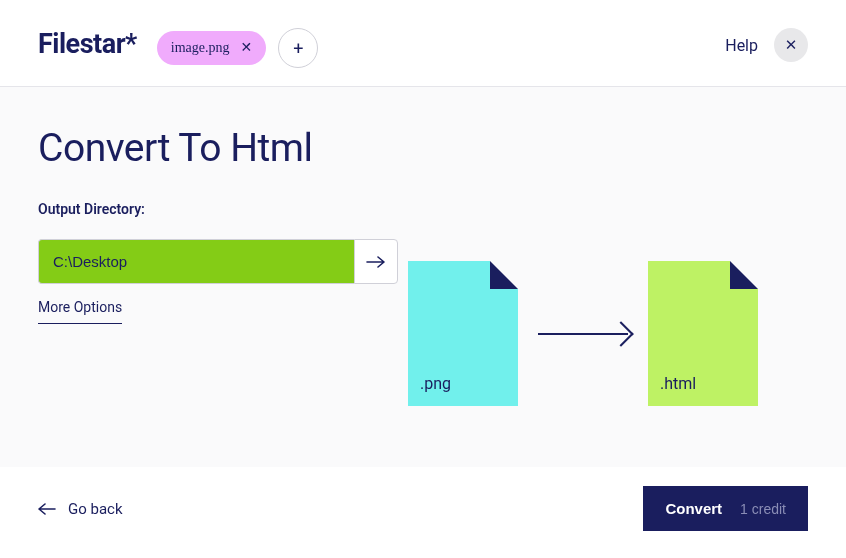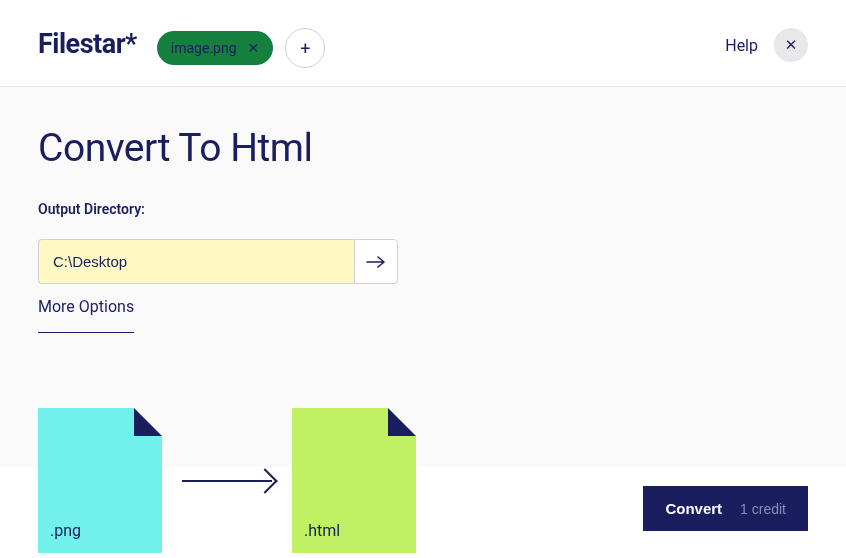--- a/index.html
+++ b/index.html
@@ -31,29 +31,30 @@
       color: #1a1e5e;
       letter-spacing: -0.5px;
     }
     .file-pills {
       display: flex;
       gap: 12px;
       align-items: center;
       padding-bottom: 18px;
     }
     .file-pill {
-      background: #15803d;
+      background: #f0abfc;
       border-radius: 20px;
       padding: 9px 14px;
       display: flex;
       align-items: center;
       gap: 11px;
       font-size: 14px;
       color: #1a1e5e;
       cursor: pointer;
+      font-family: Liberation Serif, serif;
     }
     .file-pill-close {
       color: #1a1e5e;
       font-size: 14px;
       cursor: pointer;
       line-height: 1;
     }
     .add-button {
       width: 40px;
       height: 40px;
@@ -92,21 +93,20 @@
     }
     .divider {
       border-top: 1px solid #e5e5ea;
     }
     .main {
       background: #fafafb;
       padding: 38px 38px 0 38px;
       height: 380px;
       display: flex;
       justify-content: space-between;
-      flex-direction: column;
     }
     .main-left {
       width: 360px;
     }
     .page-title {
       font-size: 39px;
       font-weight: 400;
       color: #1a1e5e;
       margin-bottom: 30px;
       letter-spacing: -0.5px;
@@ -123,51 +123,51 @@
       margin-bottom: 13px;
     }
     .output-input {
       flex: 1;
       border: 1px solid #d0d0d8;
       border-right: none;
       border-radius: 4px 0 0 4px;
       padding: 13px 14px;
       font-size: 15px;
       color: #1a1e5e;
-      background: #fef9c3;
+      background: #84cc16;
       outline: none;
     }
     .browse-button {
       width: 44px;
       border: 1px solid #d0d0d8;
       border-radius: 0 4px 4px 0;
       background: #ffffff;
       display: flex;
       align-items: center;
       justify-content: center;
       cursor: pointer;
     }
     .more-options {
       color: #1a1e5e;
-      font-size: 16px;
+      font-size: 14px;
       border-bottom: 1px solid #1a1e5e;
-      padding-bottom: 16px;
+      padding-bottom: 8px;
       cursor: pointer;
       display: inline-block;
       text-align: right;
     }
     .illustration {
       display: flex;
       align-items: center;
       gap: 30px;
       padding-top: 75px;
       padding-right: 50px;
     }
     .file-card {
-      width: 124px;
+      width: 110px;
       height: 145px;
       position: relative;
       display: flex;
       align-items: flex-end;
       padding: 13px 12px;
     }
     .file-card-png {
       background: #71f0ec;
     }
     .file-card-html {

